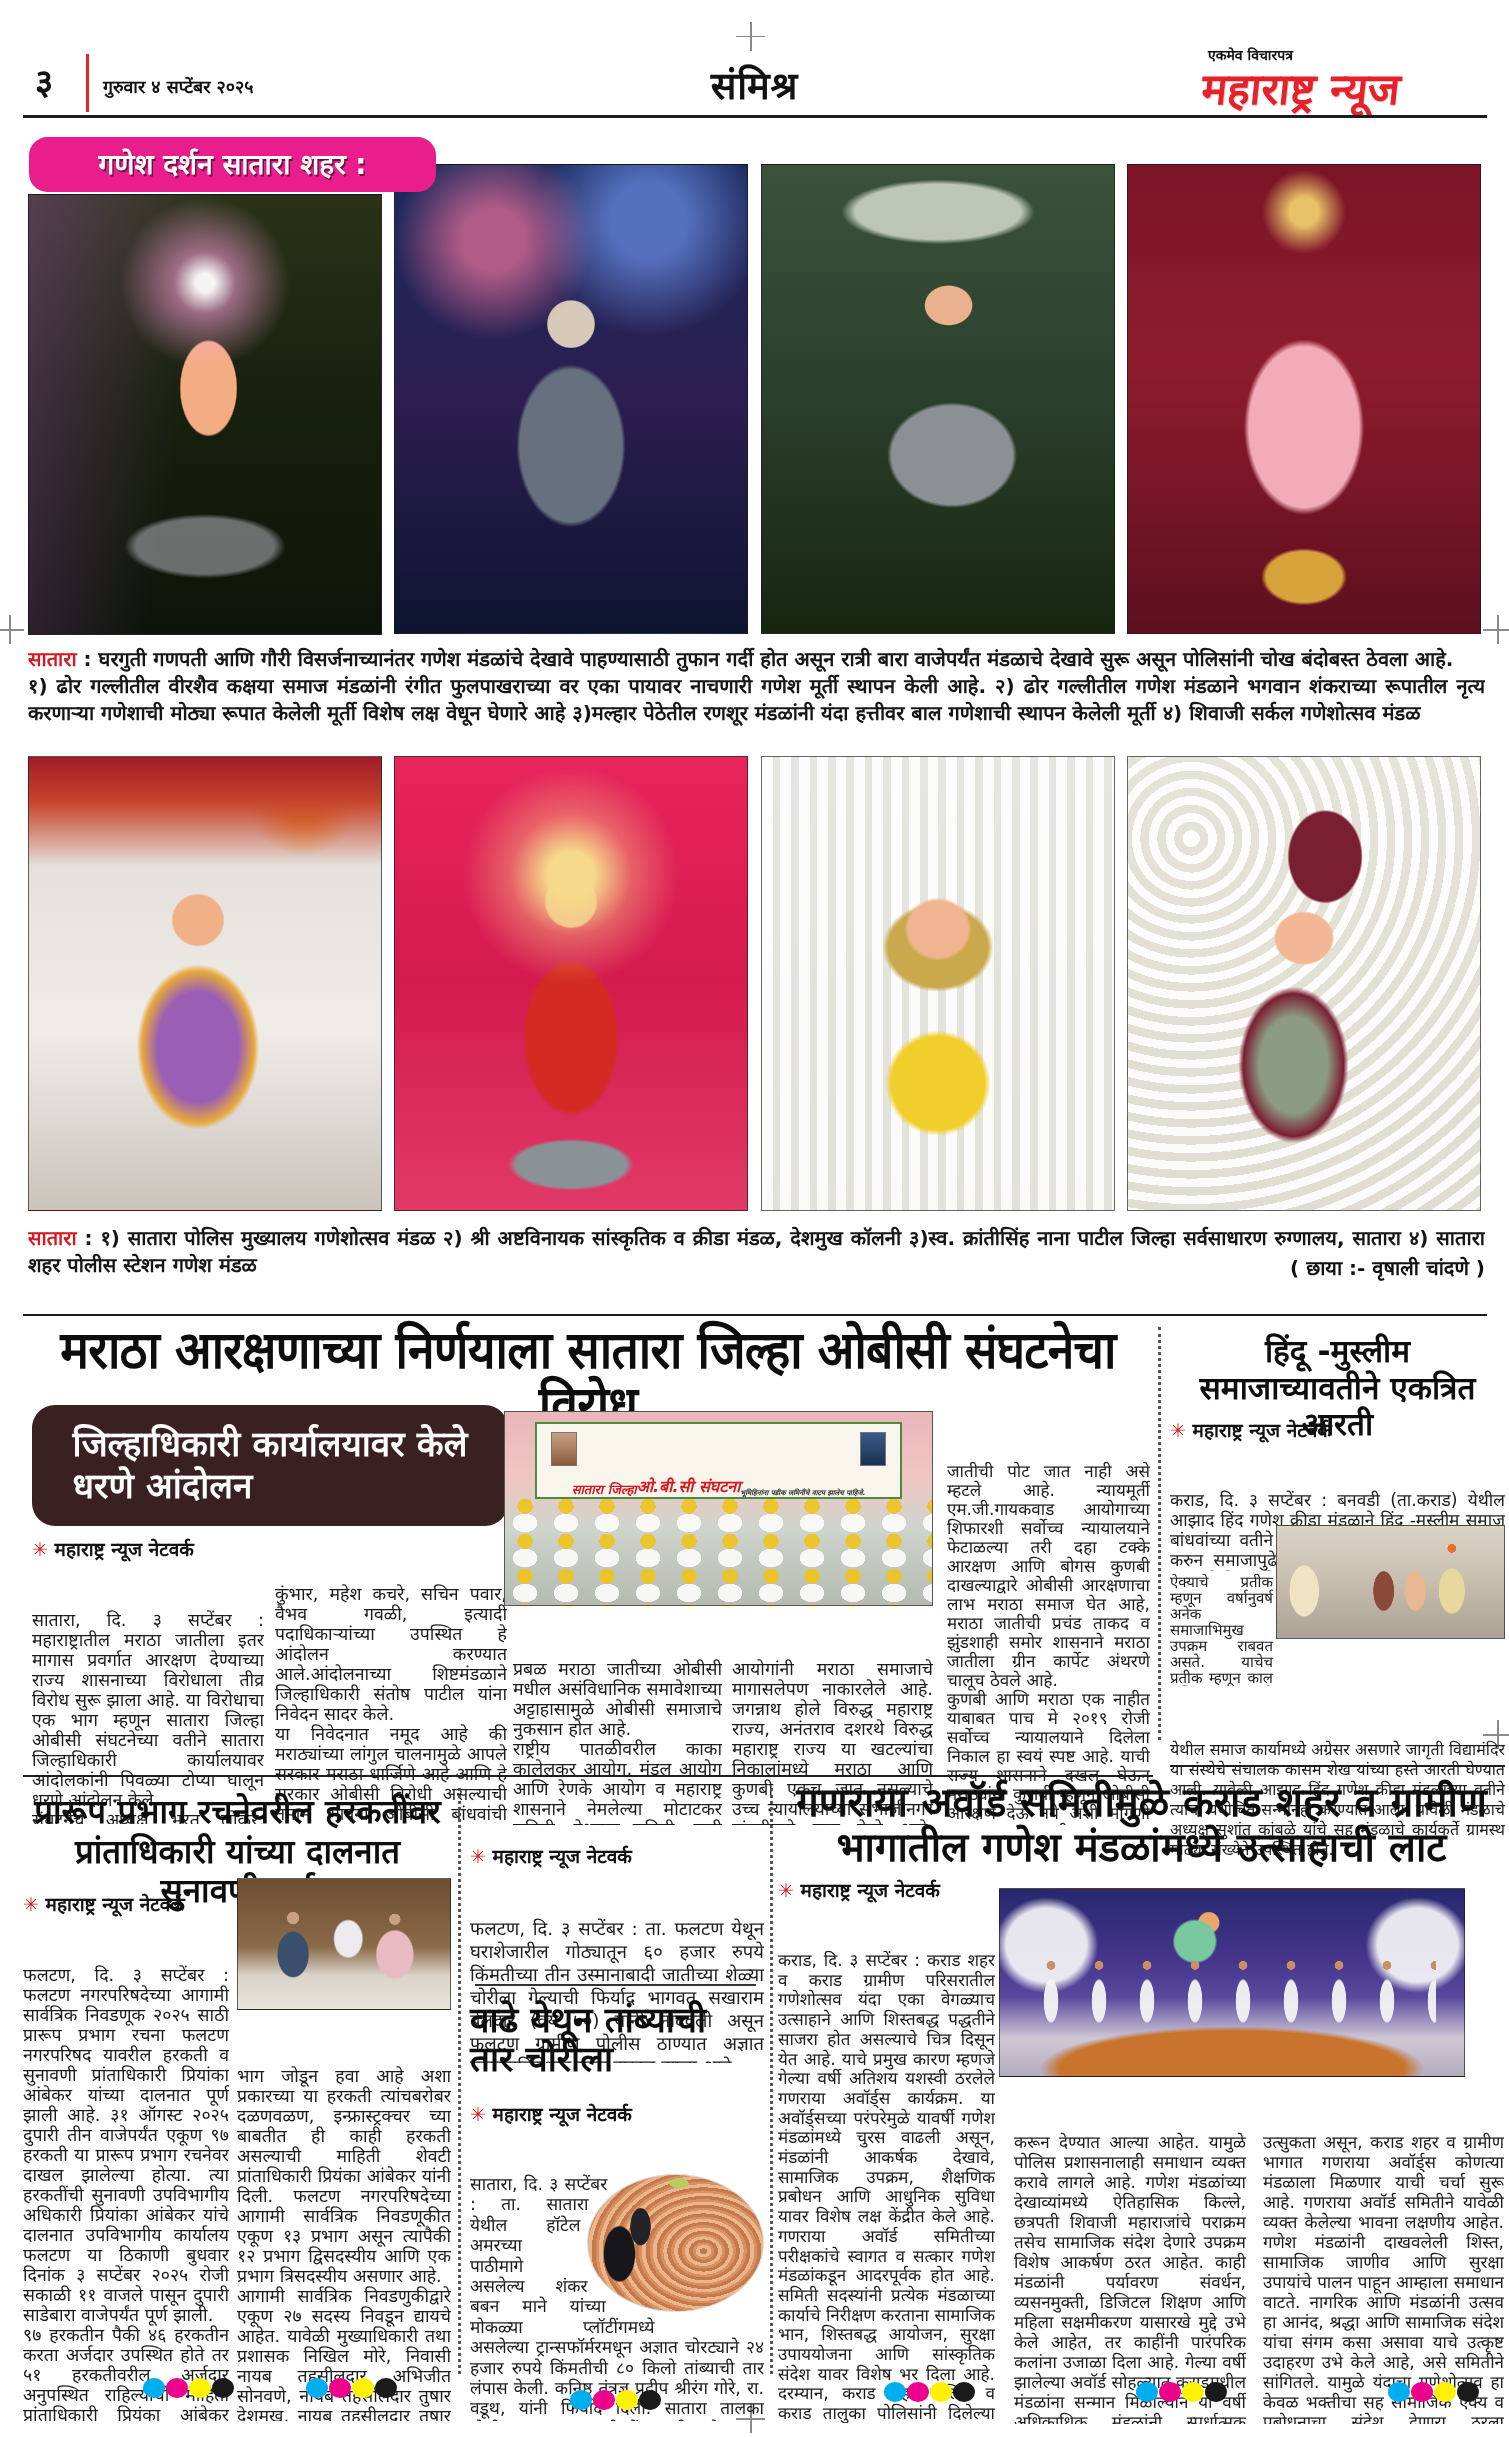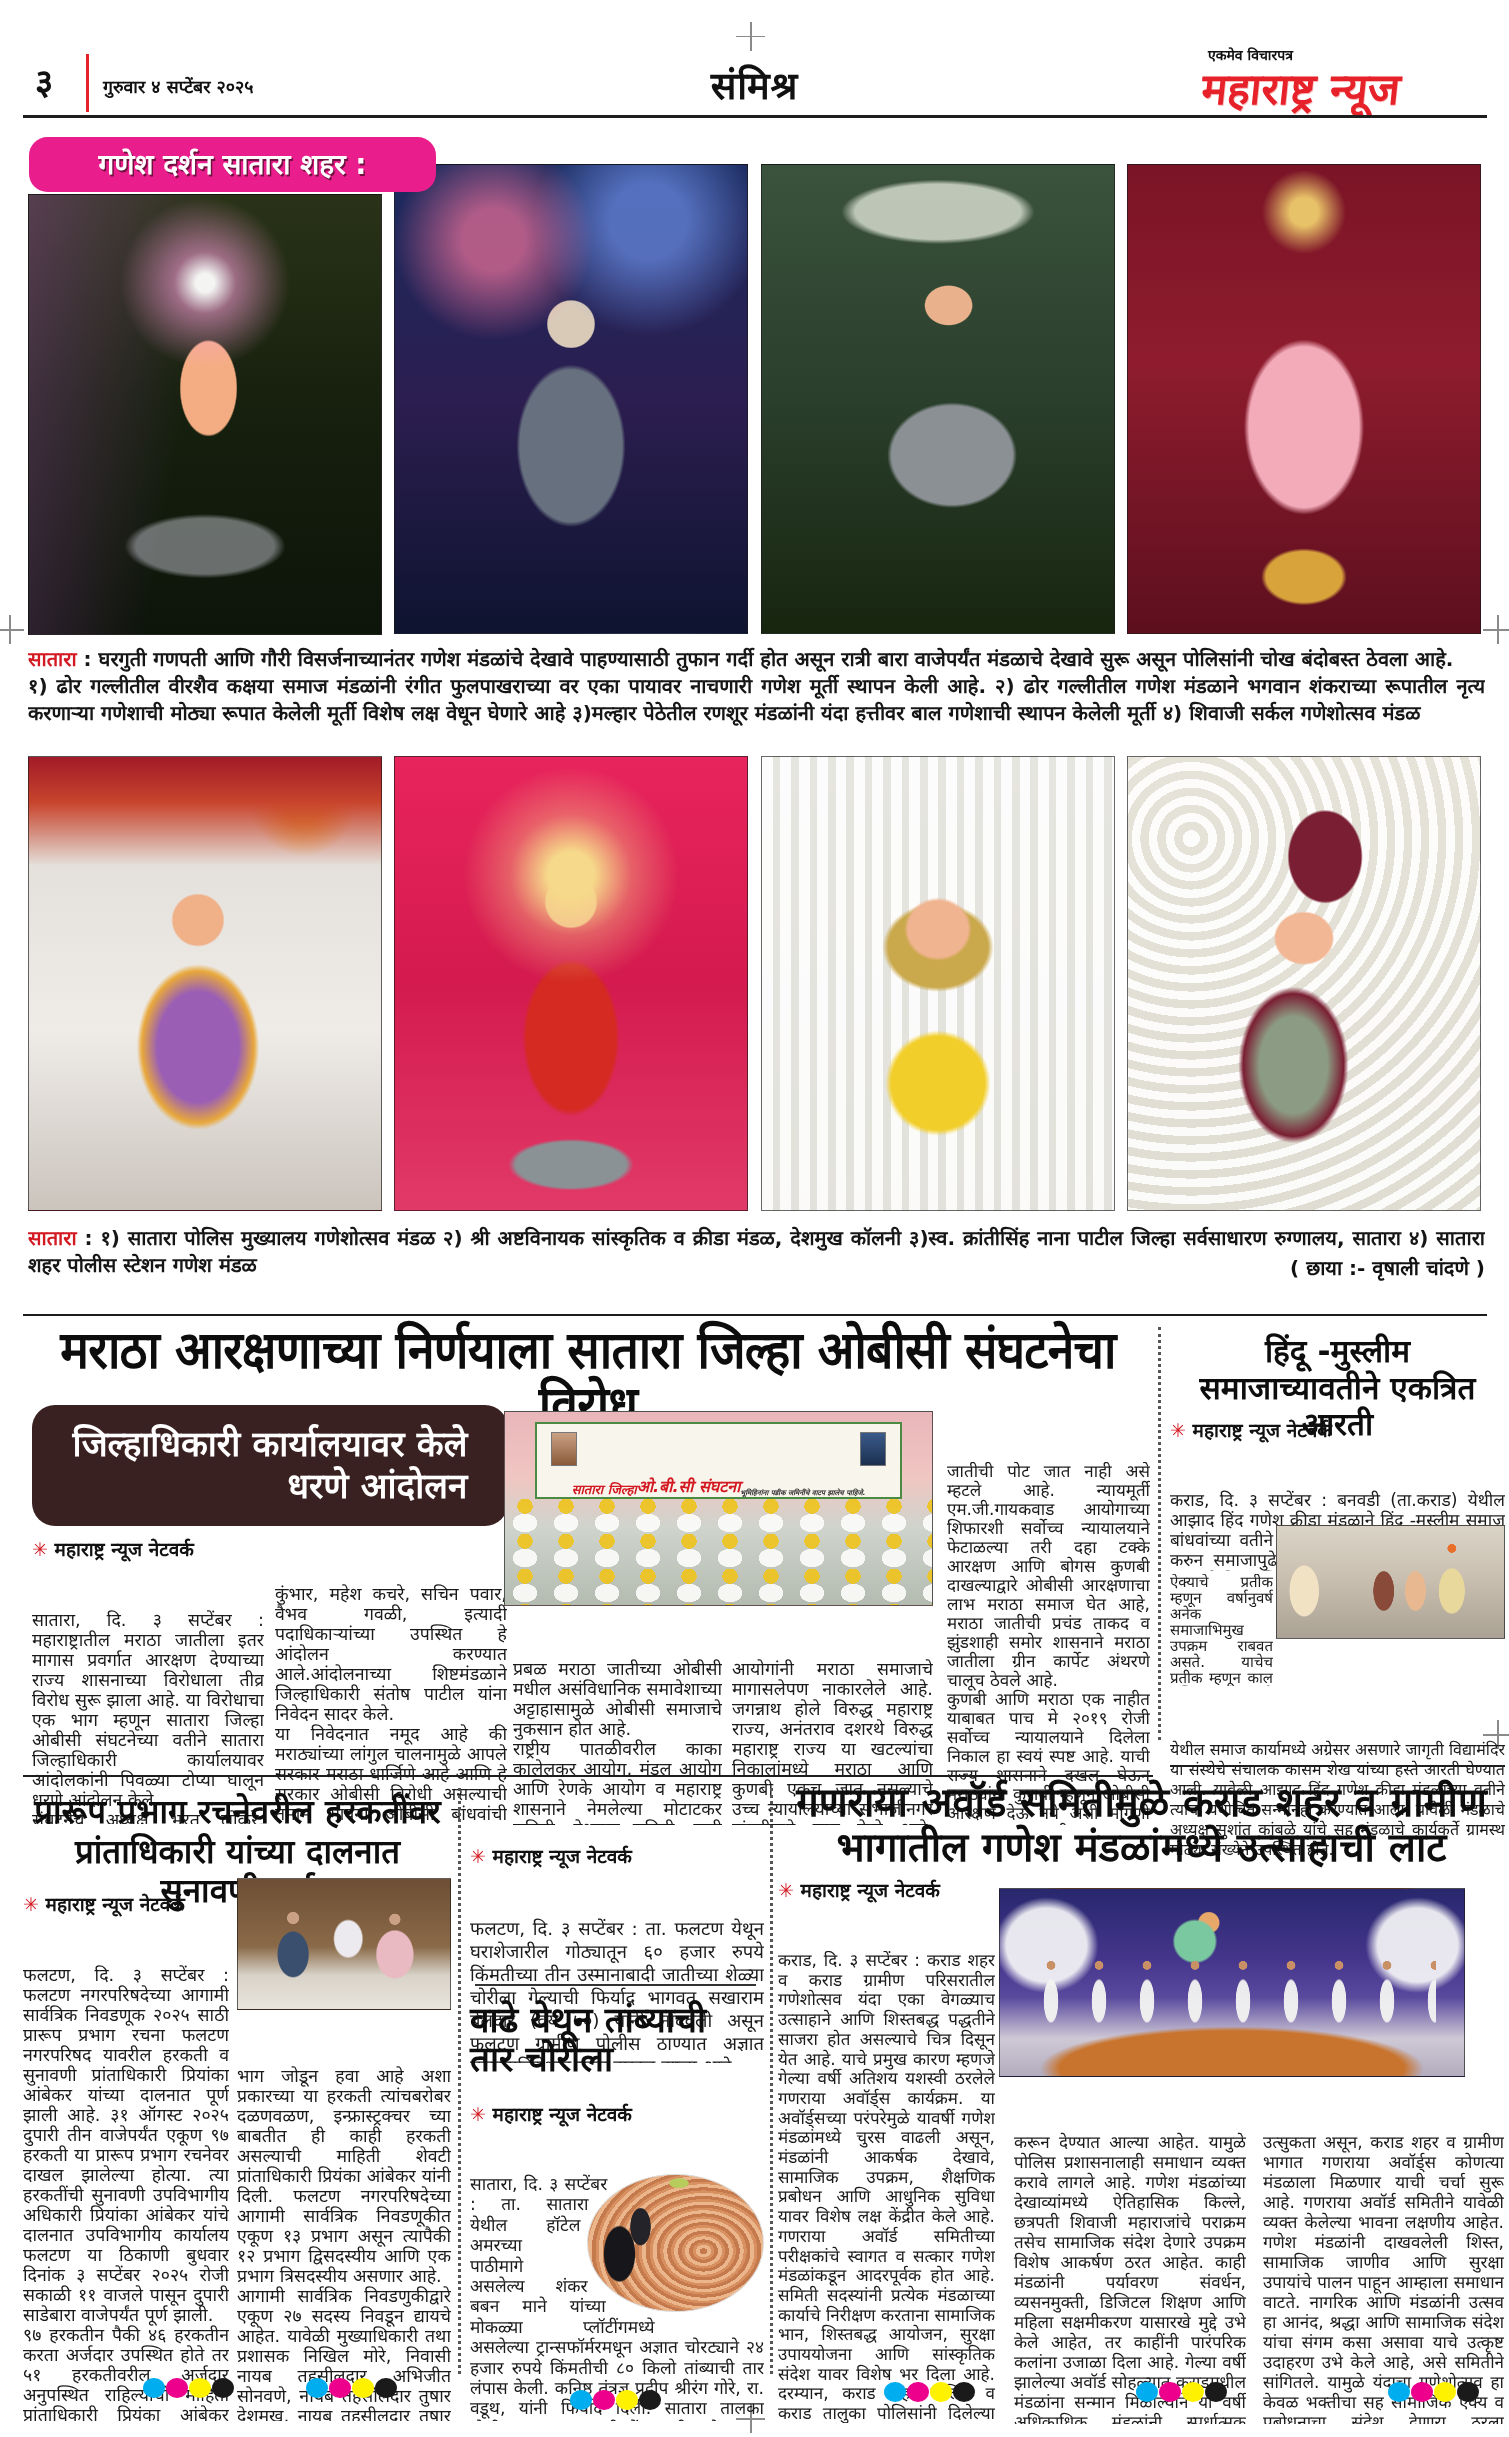--- a/index.html
+++ b/index.html
@@ -34,21 +34,21 @@
   
   .hl { font-weight:800; color:#0d0d0d; }
   .maratha-hl { left:23px; top:1323px; width:1130px; font-size:48px; line-height:1.06; text-align:center; letter-spacing:-0.8px; transform:scaleY(1.08); transform-origin:top; }
   .dotv { border-left:3.1px dotted #555; }
   .dotv1 { left:1158px; top:1327px; height:413px; }
   .dotv2 { left:458px; top:1788px; height:586px; }
   .dotv3 { left:770px; top:1788px; height:586px; }
 
   .subhead-box { left:32px; top:1405px; width:476px; height:121px; background:#3a2121; border-radius:23px;
     color:#fff; font-size:35px; font-weight:800; display:flex; align-items:center; justify-content:center;
-    text-align:right; line-height:1.18; }
+    text-align:left; line-height:1.18; }
   .byline { font-size:19px; font-weight:800; }
   .byline::before { content:"✳ "; color:#d31a22; font-weight:800; }
   .body-t { font-size:17.7px; line-height:20px; color:#1a1a1a;margin-top:48px; }
 
   .m-byline { left:32px; top:1536px; width:232px; }
   .m-col1 { left:32px;  top:1562px; width:232px; height:214px; }
   .m-col2 { left:275px; top:1536px; width:232px; height:240px; }
   .m-col3 { left:513px; top:1611px; width:209px; height:166px; }
   .m-col4 { left:732px; top:1611px; width:201px; height:166px; }
   .m-col5 { left:947px; top:1414px; width:203px; height:363px; font-size:17px; line-height:19px; }

